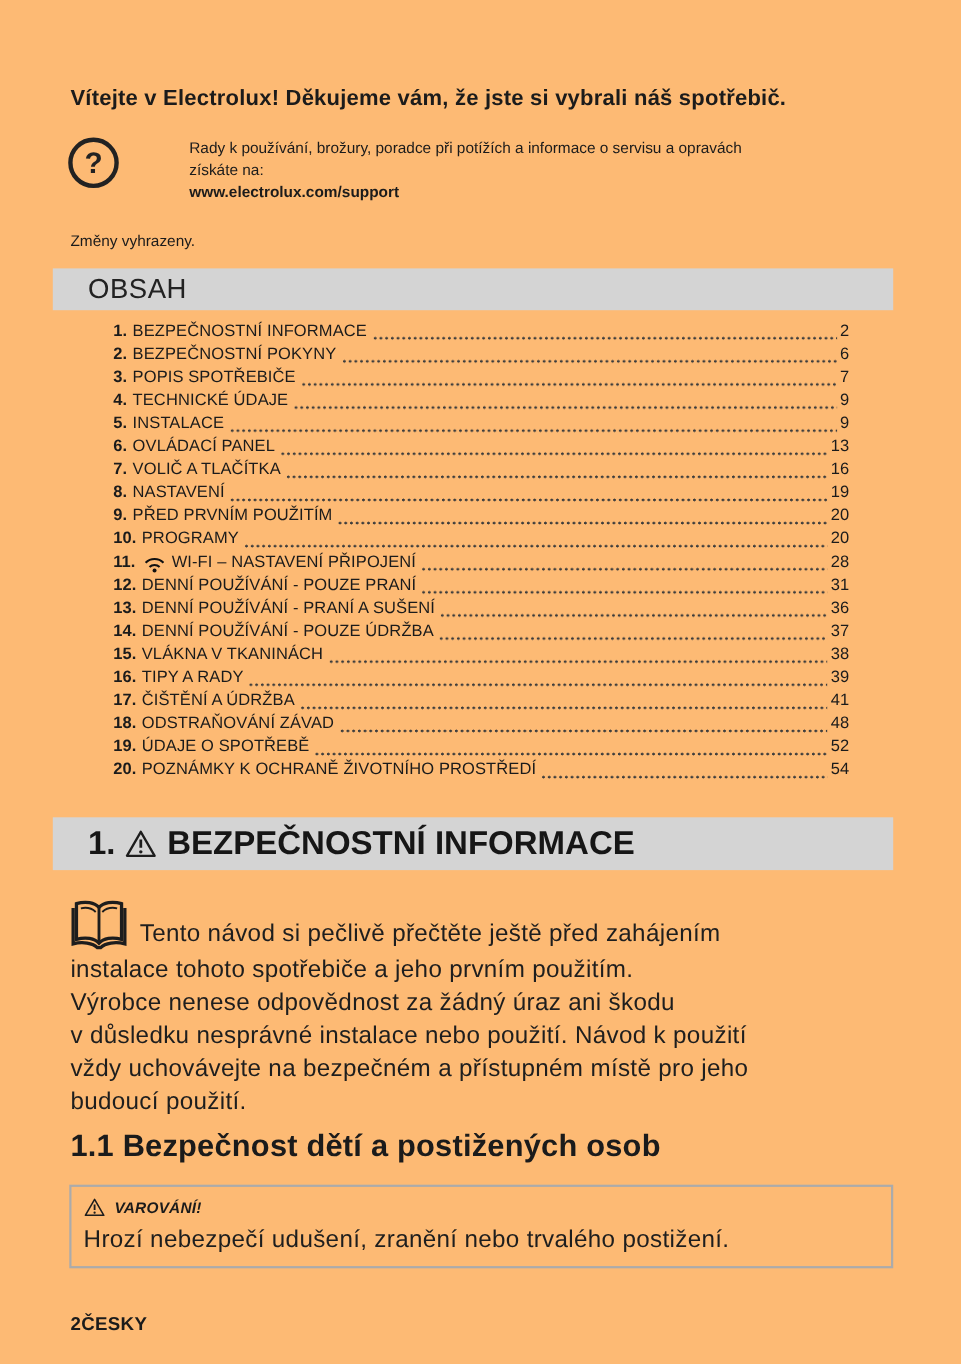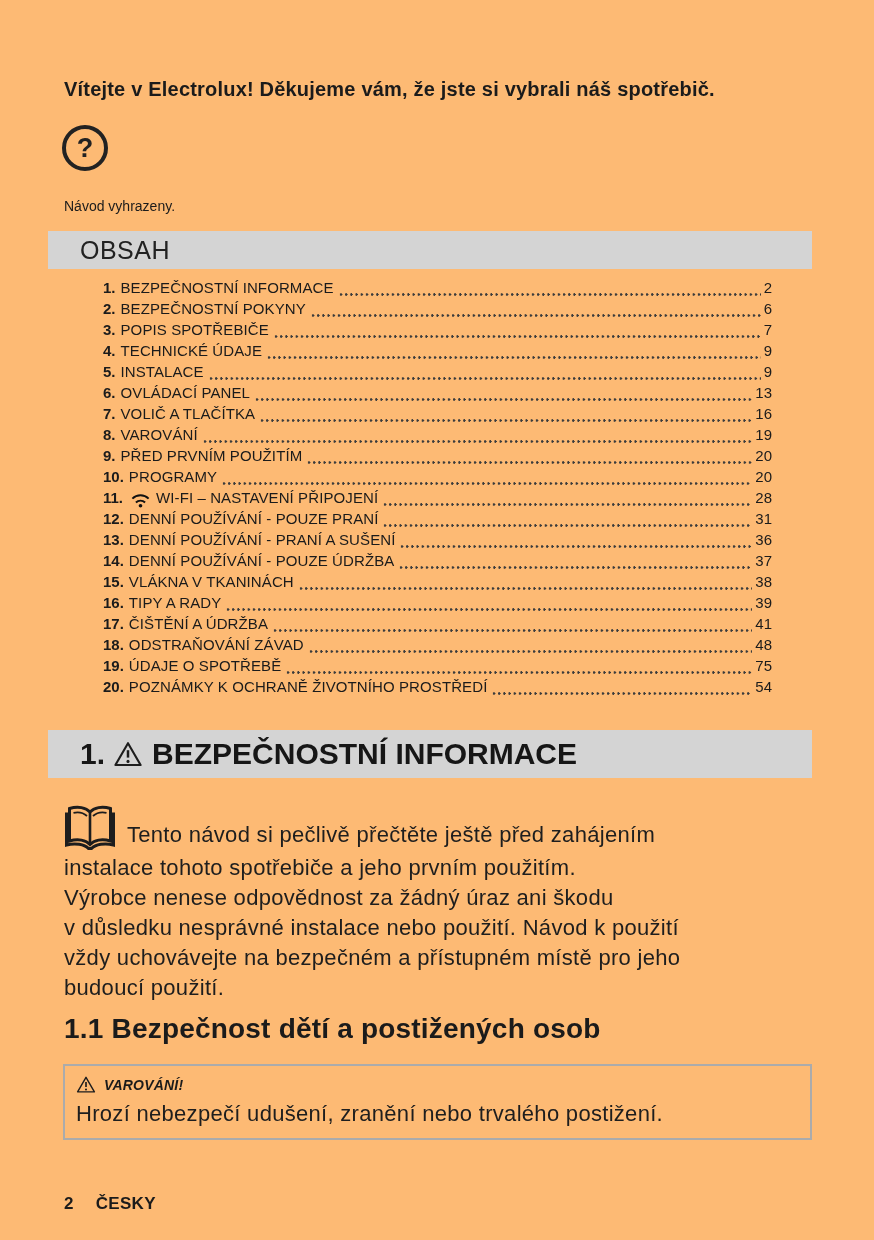--- a/index.html
+++ b/index.html
@@ -60,36 +60,41 @@
     padding:9px 12px 11px 11px;
   }
   .warn-head { display:flex; align-items:center; font-size:14px; font-weight:bold; letter-spacing:0.2px;font-style:italic; }
   .warn-head .tri-icon { margin-right:8px; display:inline-flex; }
   .warn-text { margin-top:7px; font-size:22px; letter-spacing:0.3px; color:#1e1e1e; }
 
   .footer {
     position:absolute; left:64px; bottom:26px;
     display:flex; font-size:17px; font-weight:bold; letter-spacing:0.3px;
   }
-  .footer .lang { margin-left:22px; }
+  .footer .lang { }
 </style>
 </head>
 <body>
 
 <div class="page">
 
   <div class="title">Vítejte v Electrolux! Děkujeme vám, že jste si vybrali náš spotřebič.</div>
 
   <div class="support">
     <div class="q-icon">
       <span>?</span>
     </div>
-  </div>
-
-  <div class="changes">Návod vyhrazeny.</div>
+    <div class="support-text">
+      <div class="pre">Rady k používání, brožury, poradce při potížích a informace o servisu a opravách
+získáte na:</div>
+      <div class="support-url">www.electrolux.com/support</div>
+    </div>
+  </div>
+
+  <div class="changes">Změny vyhrazeny.</div>
 
   <div class="bar obsah-bar">
     <span>OBSAH</span>
   </div>
 
   <div class="toc">
       <div class="toc-row">
         <span class="toc-num">1.</span>
         <span class="toc-label">BEZPEČNOSTNÍ INFORMACE</span>
         <span class="dots"></span>
@@ -126,21 +131,21 @@
         <span class="toc-page">13</span>
       </div>
       <div class="toc-row">
         <span class="toc-num">7.</span>
         <span class="toc-label">VOLIČ A TLAČÍTKA</span>
         <span class="dots"></span>
         <span class="toc-page">16</span>
       </div>
       <div class="toc-row">
         <span class="toc-num">8.</span>
-        <span class="toc-label">VAROVÁNÍ</span>
+        <span class="toc-label">NASTAVENÍ</span>
         <span class="dots"></span>
         <span class="toc-page">19</span>
       </div>
       <div class="toc-row">
         <span class="toc-num">9.</span>
         <span class="toc-label">PŘED PRVNÍM POUŽITÍM</span>
         <span class="dots"></span>
         <span class="toc-page">20</span>
       </div>
       <div class="toc-row">
@@ -201,21 +206,21 @@
       <div class="toc-row">
         <span class="toc-num">18.</span>
         <span class="toc-label">ODSTRAŇOVÁNÍ ZÁVAD</span>
         <span class="dots"></span>
         <span class="toc-page">48</span>
       </div>
       <div class="toc-row">
         <span class="toc-num">19.</span>
         <span class="toc-label">ÚDAJE O SPOTŘEBĚ</span>
         <span class="dots"></span>
-        <span class="toc-page">75</span>
+        <span class="toc-page">52</span>
       </div>
       <div class="toc-row">
         <span class="toc-num">20.</span>
         <span class="toc-label">POZNÁMKY K OCHRANĚ ŽIVOTNÍHO PROSTŘEDÍ</span>
         <span class="dots"></span>
         <span class="toc-page">54</span>
       </div>
     </div>
 
   <div class="bar section-bar">

